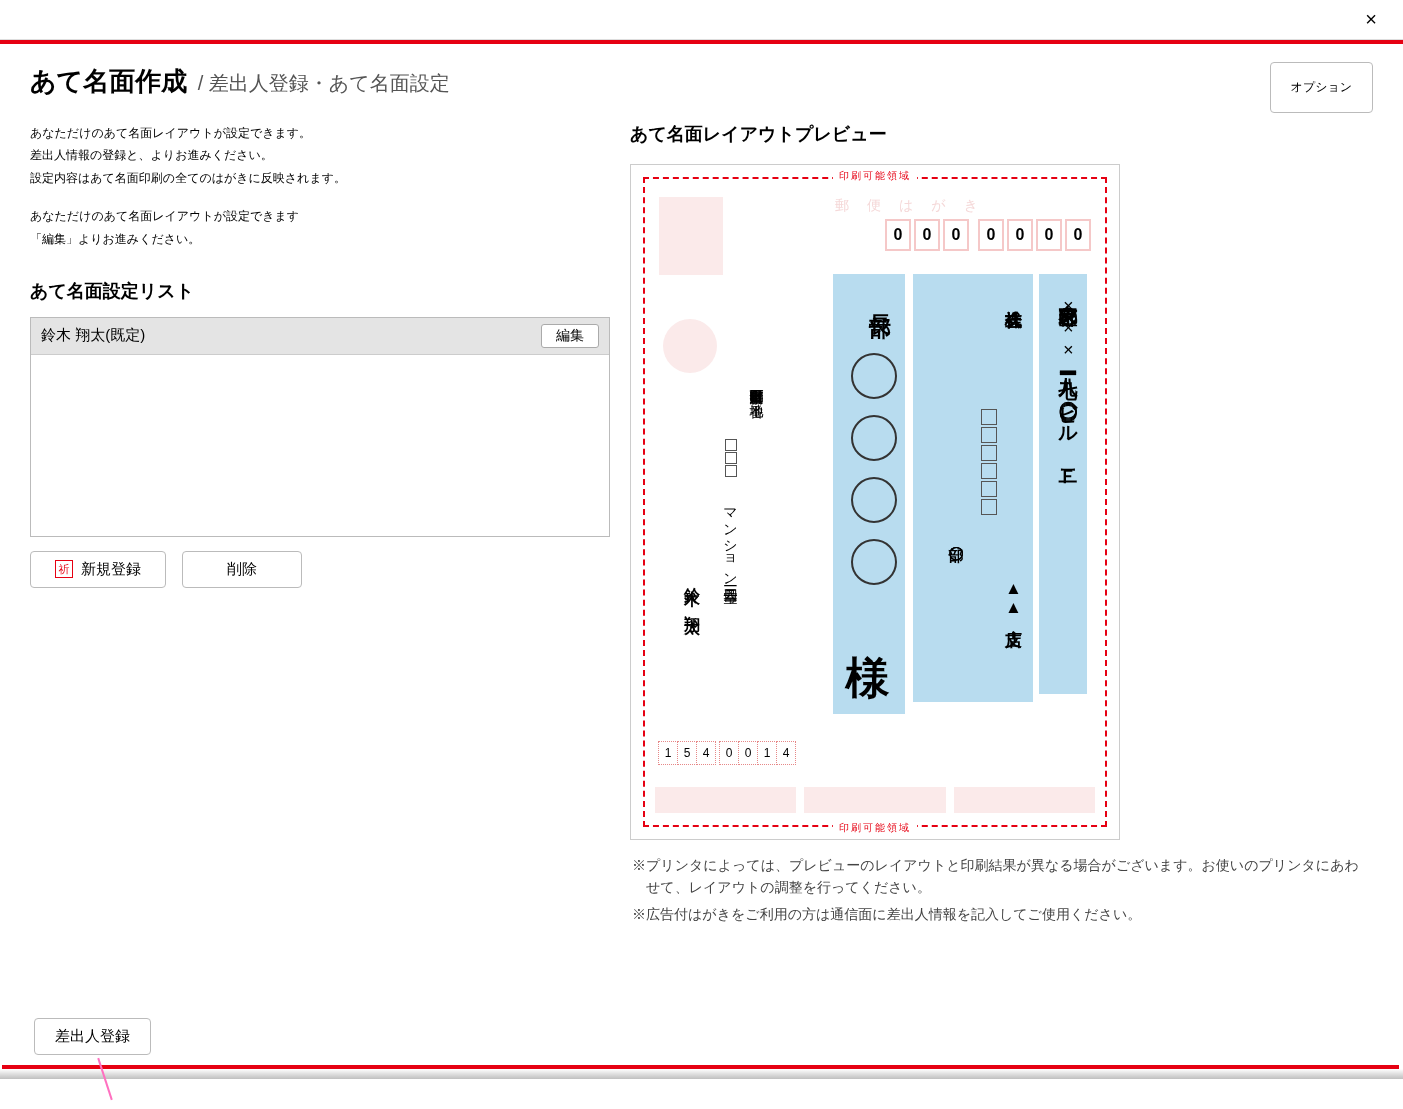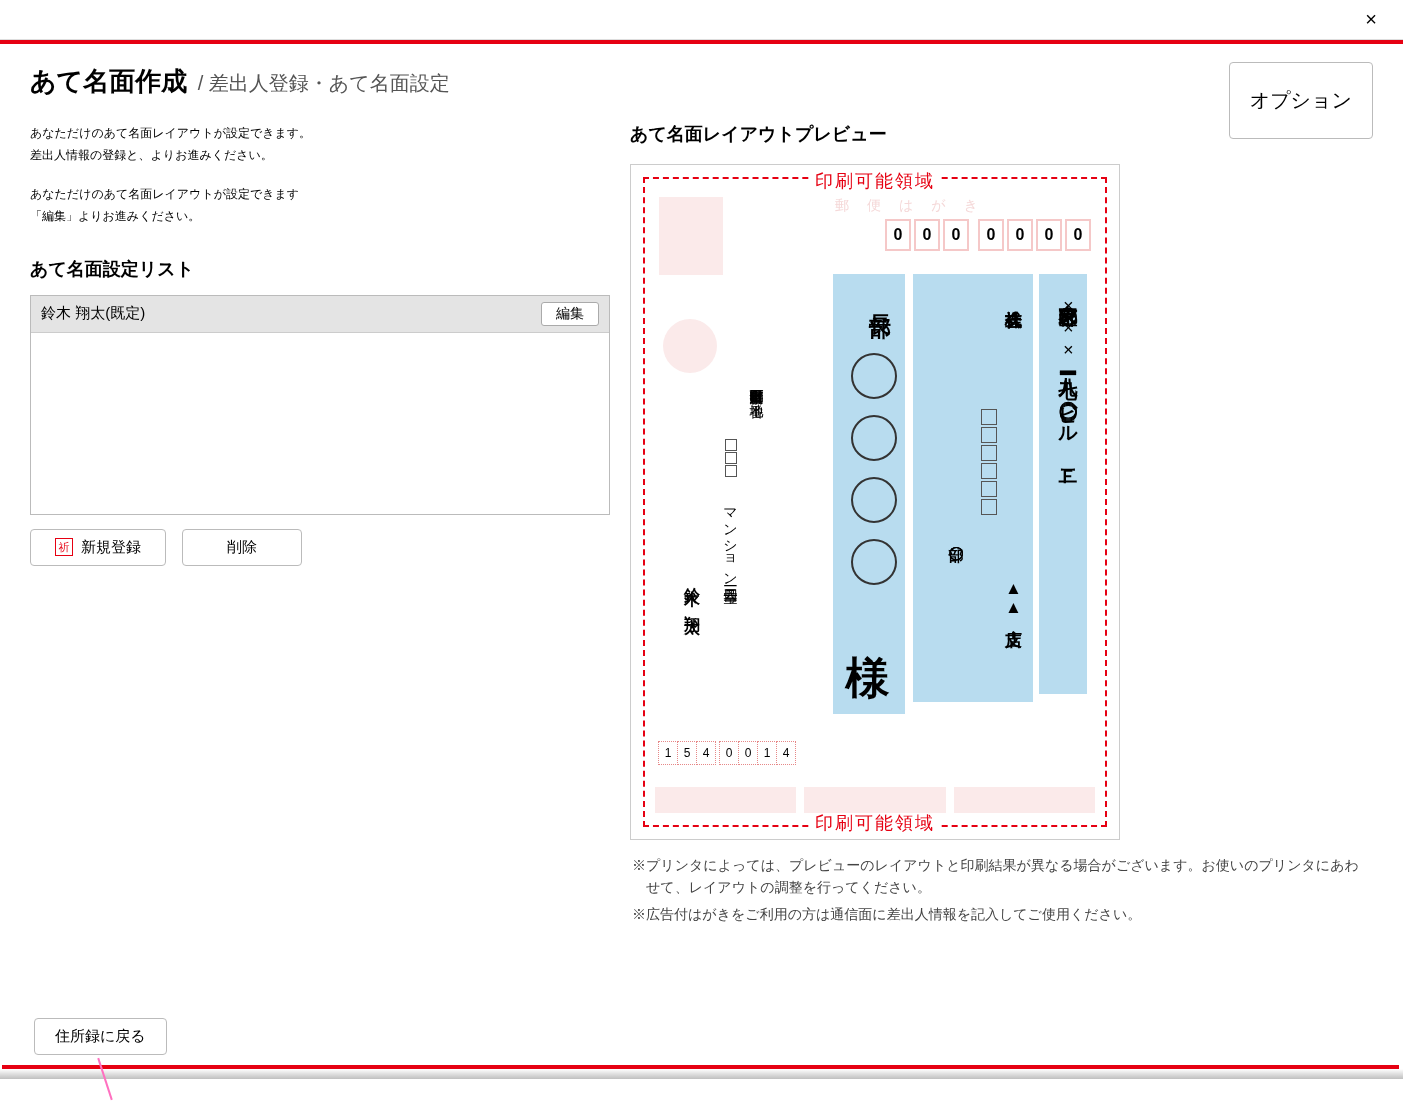--- a/index.html
+++ b/index.html
@@ -113,22 +113,22 @@
       font-size: 11px;
       color: #e60012;
     }
     .options-btn {
       position: absolute;
       top: -2px;
       right: 0;
       background: #fff;
       border: 1px solid #bbb;
       border-radius: 4px;
-      padding: 24px 20px;
-      font-size: 20px;
+      padding: 16px 20px;
+      font-size: 12px;
       cursor: pointer;
     }
     .preview-title {
       font-size: 18px;
       font-weight: bold;
       margin-bottom: 18px;
       margin-top: 58px;
     }
     .preview-card {
       border: 1px solid #ccc;
@@ -141,21 +141,21 @@
       position: relative;
       padding: 16px 10px 10px 10px;
       height: 650px;
     }
     .print-label-top, .print-label-bot {
       position: absolute;
       left: 50%;
       transform: translateX(-50%);
       background: #fff;
       padding: 0 6px;
-      font-size: 18px;
+      font-size: 10px;
       color: #e60012;
       letter-spacing: 2px;
     }
     .print-label-top { top: -10px; }
     .print-label-bot { bottom: -10px; }
     .stamp-box {
       position: absolute;
       top: 18px;
       left: 14px;
       width: 64px;
@@ -418,20 +418,21 @@
 
 <div class="content-wrap">
   <div class="left-col">
     <div>
       <span class="page-title">あて名面作成</span>
       <span class="page-subtitle">/ 差出人登録・あて名面設定</span>
     </div>
     <div class="intro-text">
       <p>あなただけのあて名面レイアウトが設定できます。</p>
       <p>差出人情報の登録と、よりお進みください。</p>
+      <p>設定内容はあて名面印刷の全てのはがきに反映されます。</p>
       <div class="spacer"></div>
       <p>あなただけのあて名面レイアウトが設定できます</p>
       <p>「編集」よりお進みください。</p>
     </div>
     <div class="section-head">あて名面設定リスト</div>
     <div class="list-box">
       <div class="list-row">
         <span class="list-row-name">鈴木 翔太(既定)</span>
         <button class="edit-btn">編集</button>
       </div>
@@ -513,16 +514,16 @@
         </div>
       </div>
     </div>
     <div class="disclaimer">
       <p>※プリンタによっては、プレビューのレイアウトと印刷結果が異なる場合がございます。お使いのプリンタにあわせて、レイアウトの調整を行ってください。</p>
       <p>※広告付はがきをご利用の方は通信面に差出人情報を記入してご使用ください。</p>
     </div>
   </div>
 </div>
 
-<button class="back-btn">住所録に戻る</button>
+<button class="back-btn">差出人登録</button>
 <div class="bottom-red-bar"></div>
 <div class="shadow-edge"></div>
 <div class="pink-line"></div>
 
 </body></html>

